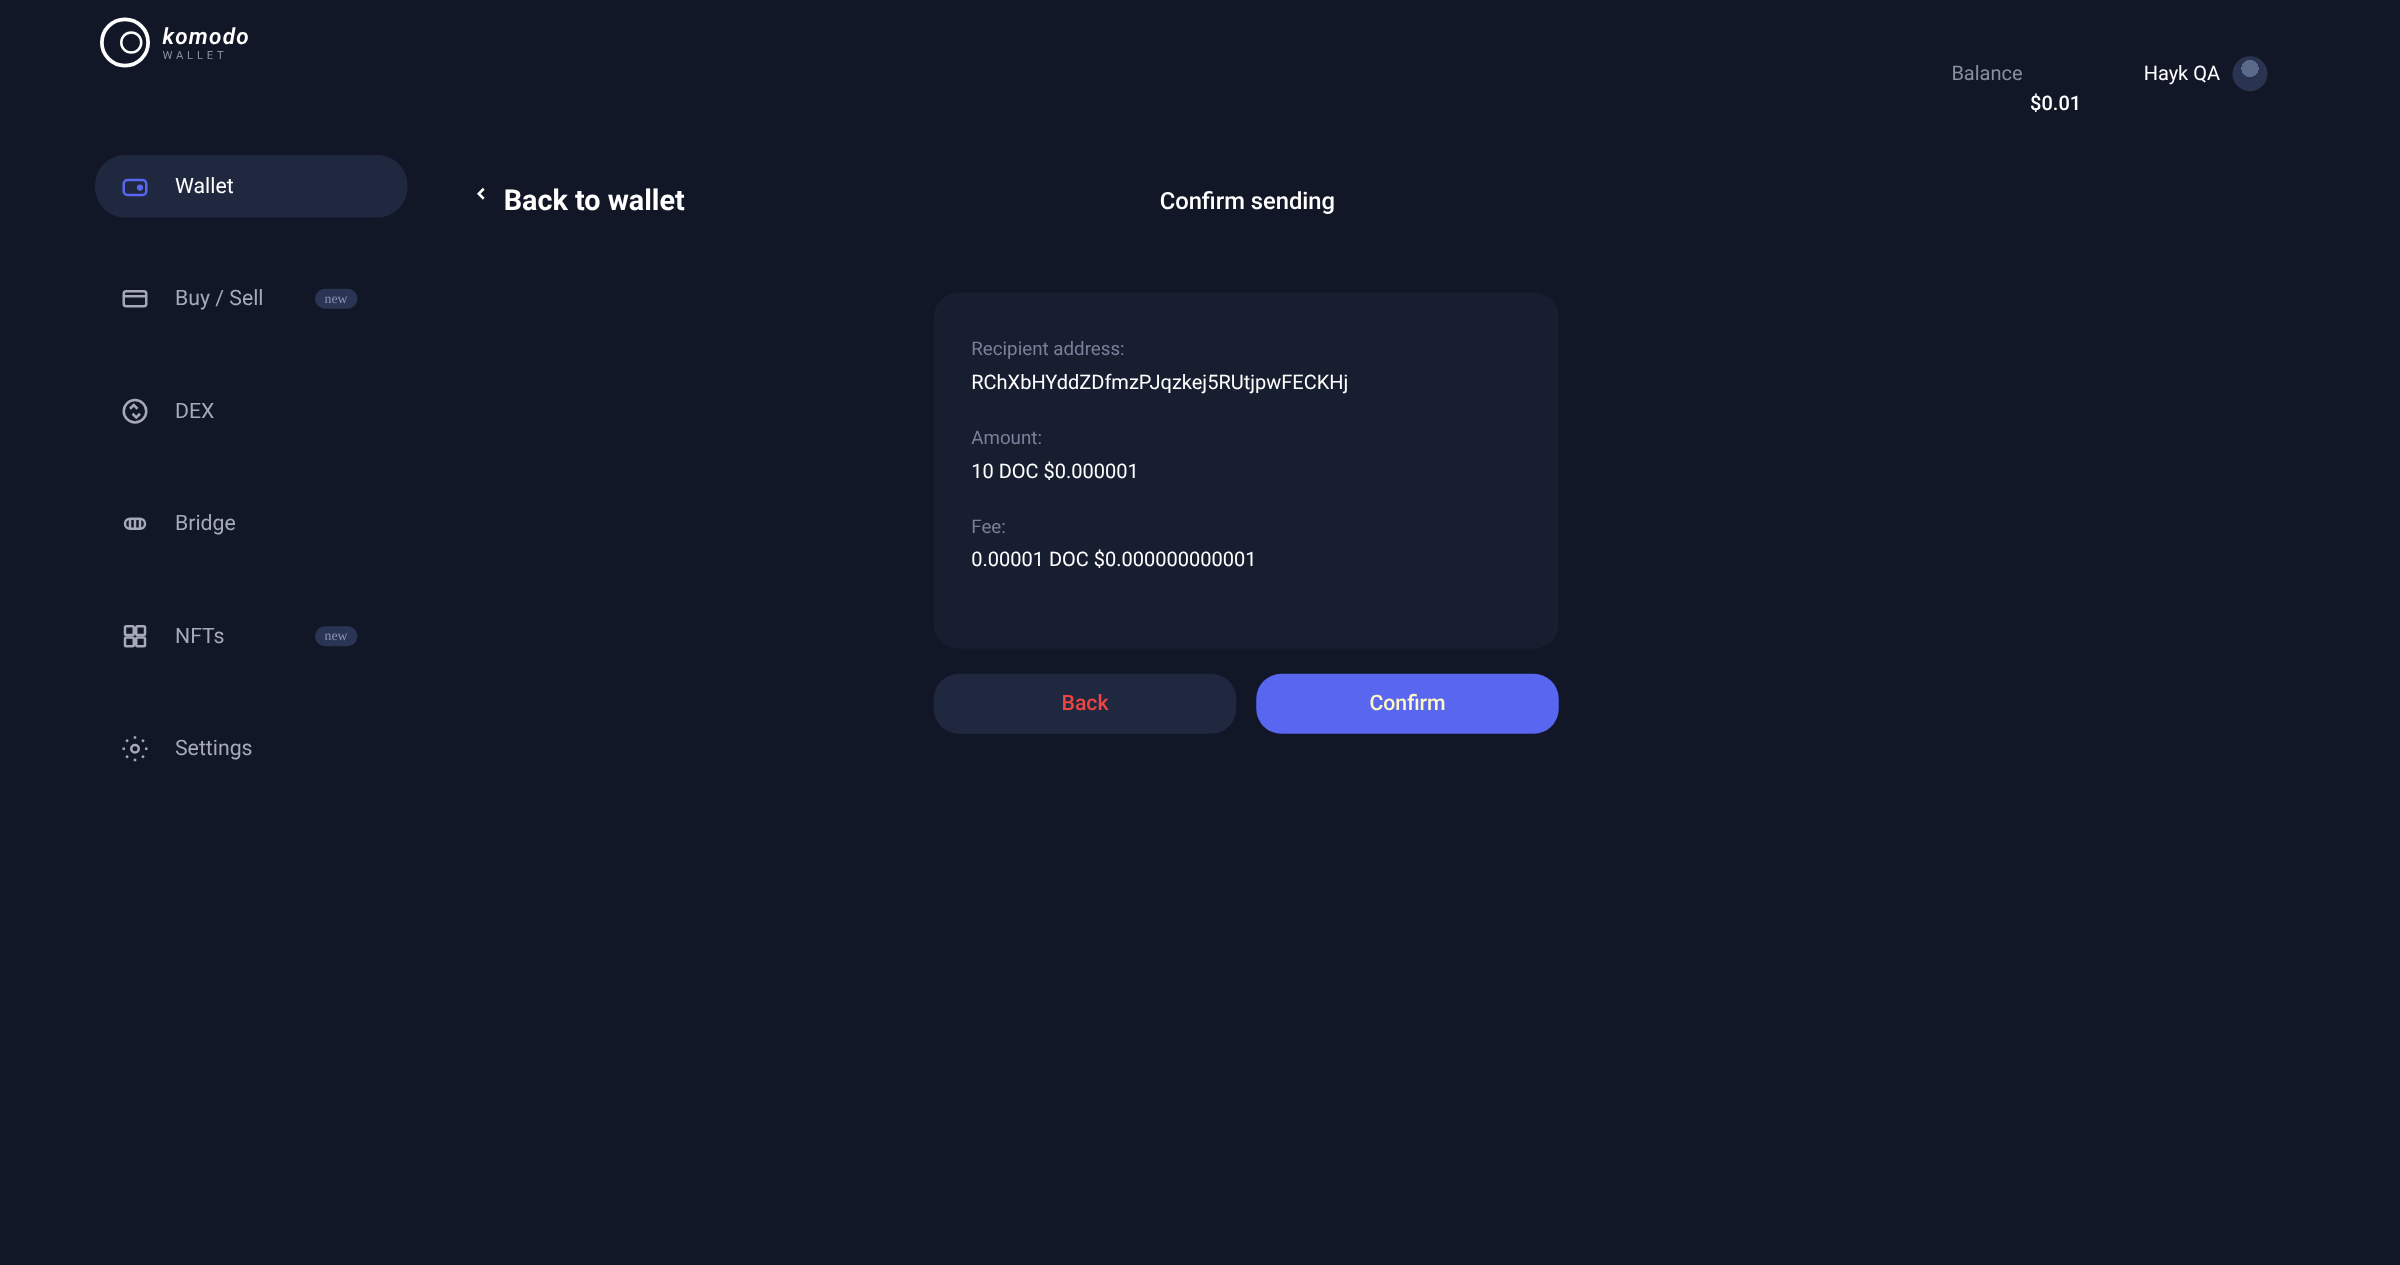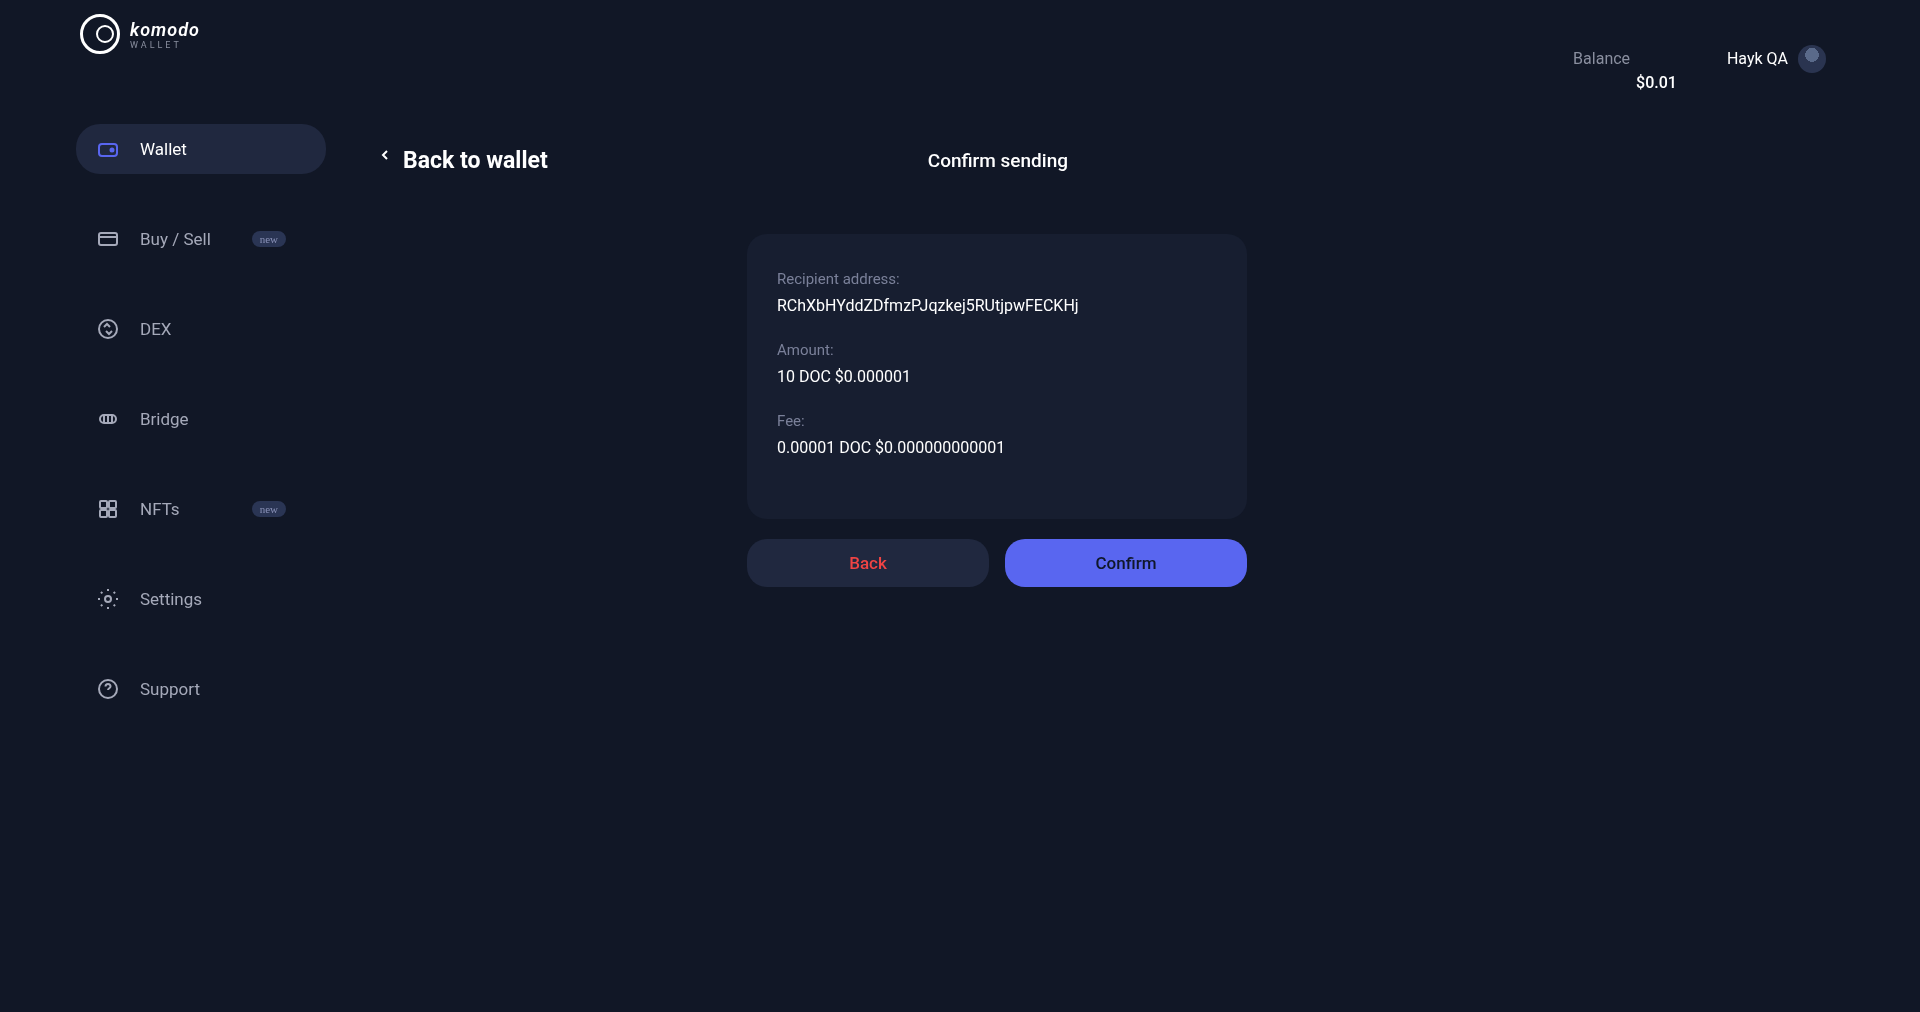--- a/index.html
+++ b/index.html
@@ -127,21 +127,21 @@
       font-size: 11px;
       padding: 2px 8px;
       border-radius: 10px;
       margin-left: auto;
       margin-right: 20px;
       font-family: Liberation Serif, serif;
     }
 
     .main-content {
       flex: 1;
-      padding: 0 4px 0 30px;
+      padding: 0 16px 0 30px;
     }
 
     .header {
       display: flex;
       align-items: center;
       justify-content: flex-end;
       padding: 25px 90px 0 0;
       gap: 50px;
     }
 
@@ -246,21 +246,21 @@
       cursor: pointer;
     }
 
     .btn-back {
       background-color: #20283f;
       color: #ef4444;
     }
 
     .btn-confirm {
       background-color: #5966f0;
-      color: #0f172a;
+      color: #fef9c3;
     }
   </style>
 </head>
 <body>
 
 <div class="app">
   <aside class="sidebar">
     <div class="logo">
       <div class="logo-icon"></div>
       <div class="logo-text">
@@ -329,29 +329,20 @@
       <div class="nav-item">
         <span class="nav-icon">
           <svg viewBox="0 0 24 24" fill="none" stroke="currentColor" stroke-width="2">
               <circle cx="12" cy="12" r="3"></circle>
               <path d="M12 2v2M12 20v2M4.93 4.93l1.41 1.41M17.66 17.66l1.41 1.41M2 12h2M20 12h2M4.93 19.07l1.41-1.41M17.66 6.34l1.41-1.41"></path>
             </svg>
         </span>
         <span>Settings</span>
       </div>
 
-      <div class="nav-item">
-        <span class="nav-icon">
-          <svg viewBox="0 0 24 24" fill="none" stroke="currentColor" stroke-width="2">
-              <circle cx="12" cy="12" r="9"></circle>
-              <path d="M9.5 9.5a2.5 2.5 0 115 0c0 1.5-2.5 2-2.5 3.5M12 17h.01"></path>
-            </svg>
-        </span>
-        <span>Support</span>
-      </div>
     </nav>
 
   </aside>
 
   <main class="main-content">
     <header class="header">
       <div class="balance">
         <span class="balance-label">Balance</span>
         <span class="balance-value">$0.01</span>
       </div>

